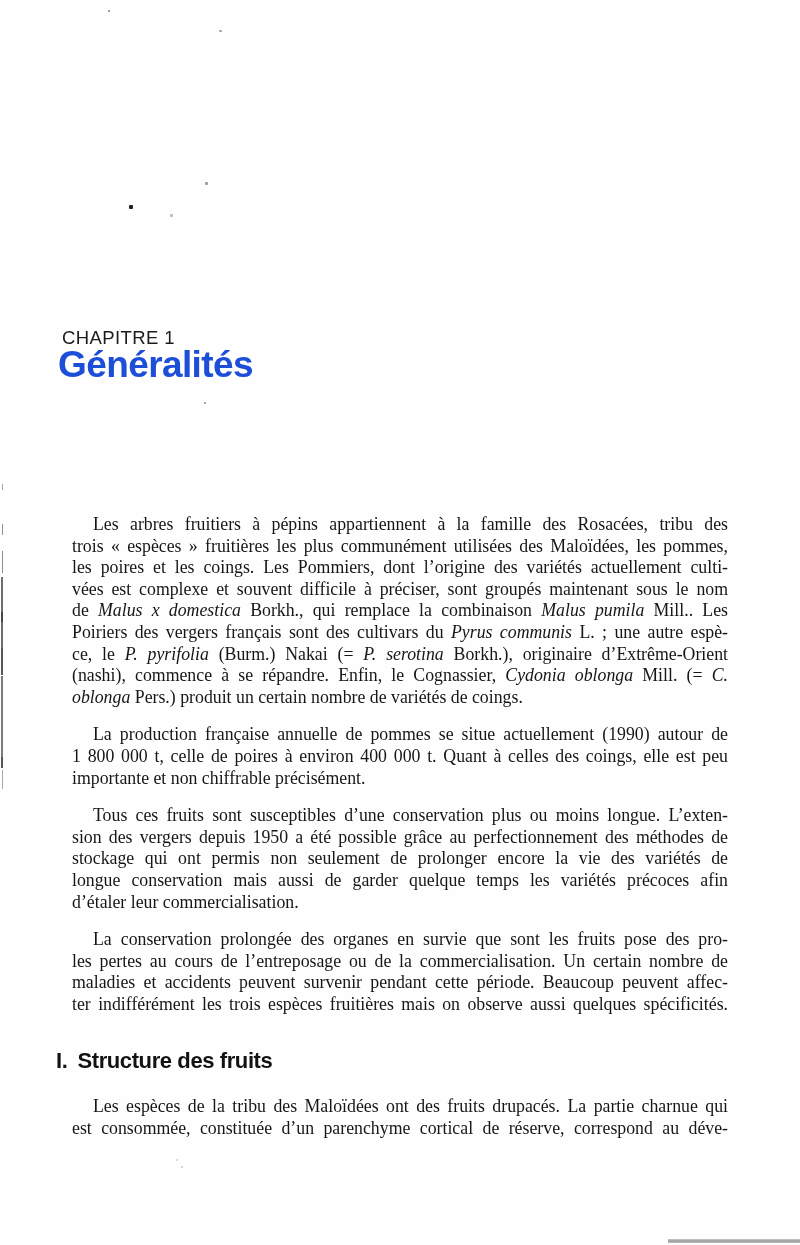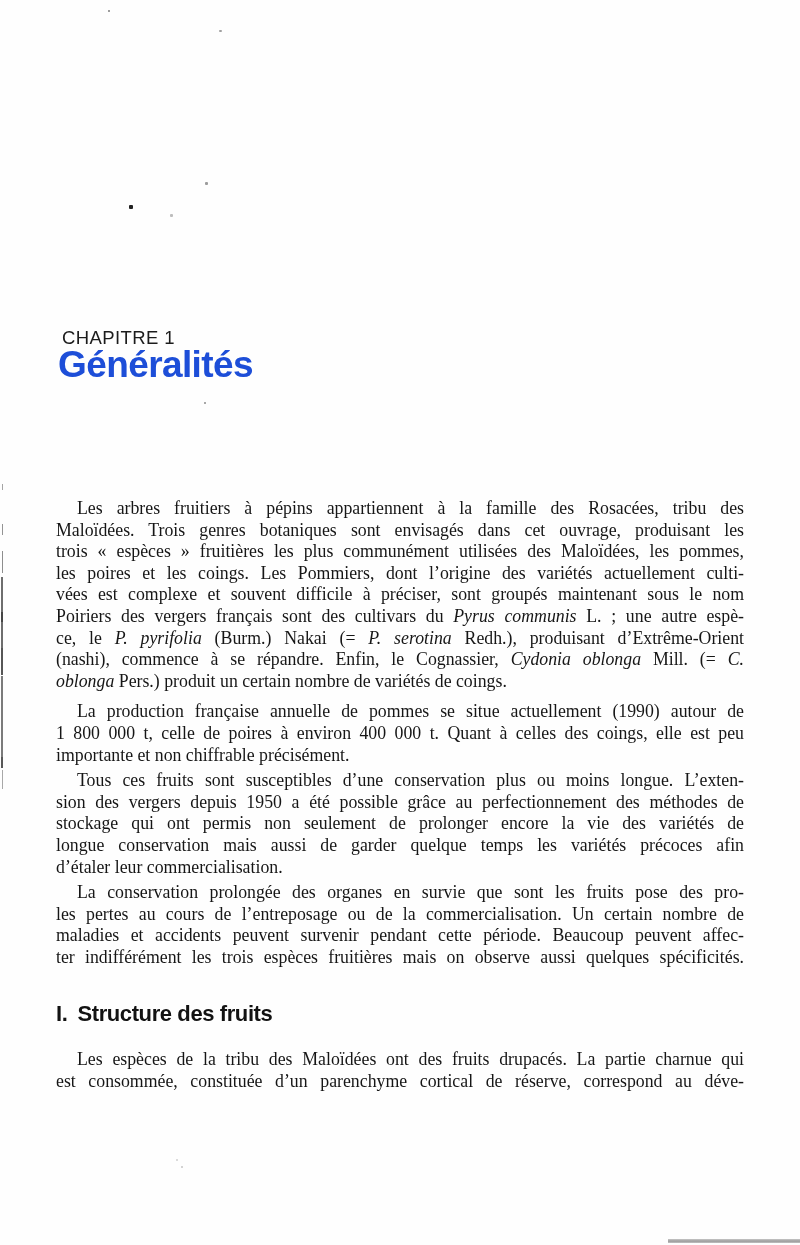--- a/index.html
+++ b/index.html
@@ -30,21 +30,21 @@
     font-family: "Liberation Sans", "DejaVu Sans", sans-serif;
     font-weight: bold; font-size: 37px; letter-spacing: -0.6px;
     color: #1d4ed8; white-space: nowrap;
   }
 
   
   #flow {
     position: absolute; left: 56px; top: 498px; width: 688px;
     font-size: 17.8px; line-height: 21.6px; color: #161616;
   }
-  .para { margin: 0; font-family: Liberation Serif, serif; }
+  .para { margin: 16px; font-family: Liberation Serif, serif; }
   #flow > div:nth-child(2) { margin-top: 9px; }
   #flow > div:nth-child(3) { margin-top: 4px; }
   #flow > div:nth-child(4) { margin-top: 4px; }
   #flow > .section-heading { margin-top: 31px; margin-bottom: 20px; }
 
   .line {
     height: 21.6px; overflow: hidden;
     text-align: justify;
   }
   .line::after { content: ""; display: inline-block; width: 100%; height: 0; }
@@ -72,26 +72,26 @@
 <body>
 
 <div class="page">
 
   <div class="chapter-label">CHAPITRE 1</div>
   <div class="chapter-title">Généralités</div>
 
   <div id="flow">
       <div class="para">
         <div class="line first"><span>Les arbres fruitiers à pépins appartiennent à la famille des Rosacées, tribu des</span></div>
-        <div class="line"><span>Maloïdées. Trois genres botaniques sont envisagés dans cet ouvrage, produisant les</span></div>
         <div class="line"><span>trois « espèces » fruitières les plus communément utilisées des Maloïdées, les pommes,</span></div>
         <div class="line"><span>les poires et les coings. Les Pommiers, dont l’origine des variétés actuellement culti-</span></div>
         <div class="line"><span>vées est complexe et souvent difficile à préciser, sont groupés maintenant sous le nom</span></div>
+        <div class="line"><span>de </span><span class="it">Malus x domestica</span><span> Borkh., qui remplace la combinaison </span><span class="it">Malus pumila</span><span> Mill.. Les</span></div>
         <div class="line"><span>Poiriers des vergers français sont des cultivars du </span><span class="it">Pyrus communis</span><span> L. ; une autre espè-</span></div>
-        <div class="line"><span>ce, le </span><span class="it">P. pyrifolia</span><span> (Burm.) Nakai (= </span><span class="it">P. serotina</span><span> Redh.), produisant d’Extrême-Orient</span></div>
+        <div class="line"><span>ce, le </span><span class="it">P. pyrifolia</span><span> (Burm.) Nakai (= </span><span class="it">P. serotina</span><span> Borkh.), originaire d’Extrême-Orient</span></div>
         <div class="line"><span>(nashi), commence à se répandre. Enfin, le Cognassier, </span><span class="it">Cydonia oblonga</span><span> Mill. (= </span><span class="it">C.</span></div>
         <div class="line endline"><span class="it">oblonga</span><span> Pers.) produit un certain nombre de variétés de coings.</span></div>
       </div>
       <div class="para">
         <div class="line first"><span>La production française annuelle de pommes se situe actuellement (1990) autour de</span></div>
         <div class="line"><span>1 800 000 t, celle de poires à environ 400 000 t. Quant à celles des coings, elle est peu</span></div>
         <div class="line endline"><span>importante et non chiffrable précisément.</span></div>
       </div>
       <div class="para">
         <div class="line first"><span>Tous ces fruits sont susceptibles d’une conservation plus ou moins longue. L’exten-</span></div>

